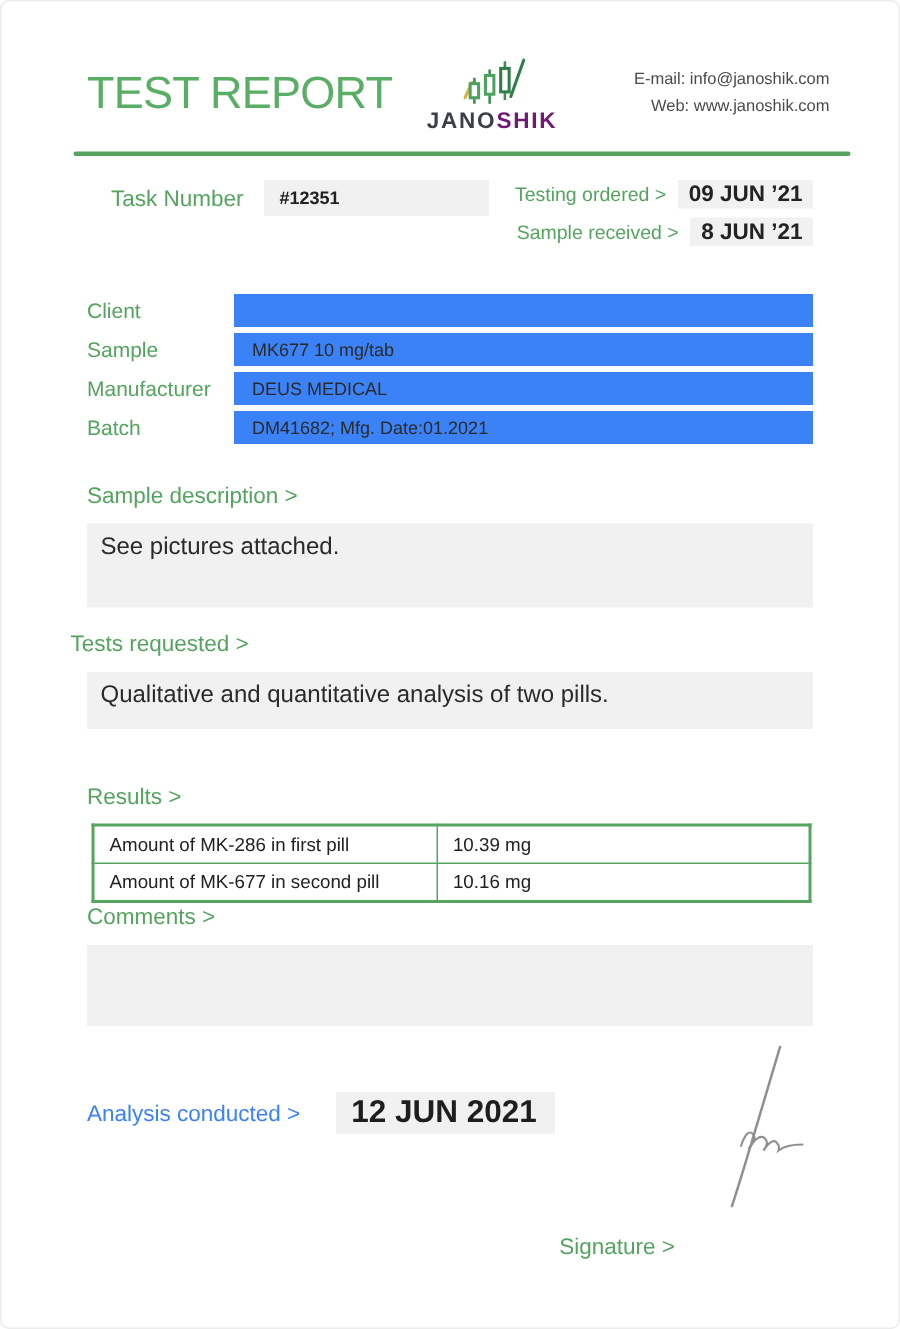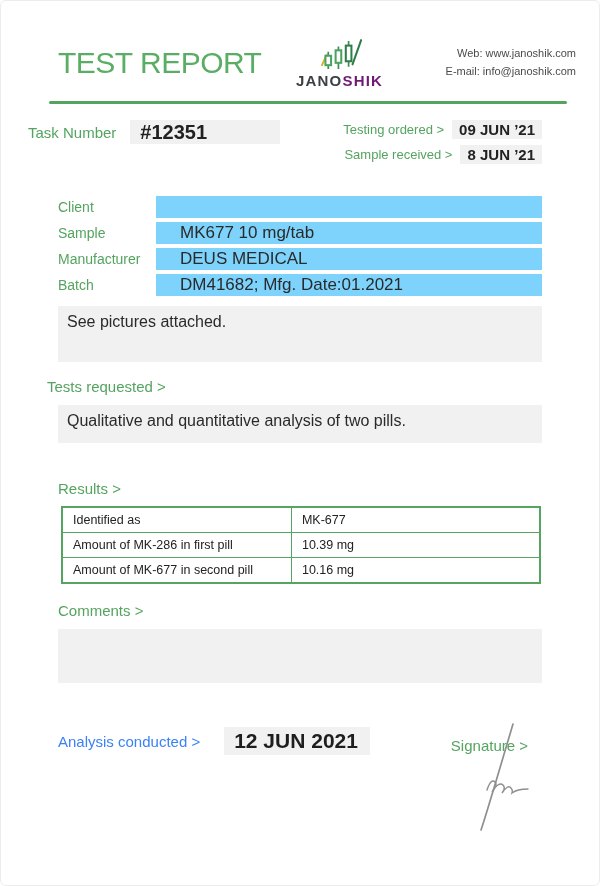--- a/index.html
+++ b/index.html
@@ -3,65 +3,65 @@
 <meta charset="utf-8">
 <style>
   html,body{margin:0;padding:0;background:#fff;}
   .page{
     width:600px;height:886px;box-sizing:border-box;background:#fff;
     border:1px solid #ececec;border-radius:6px;overflow:hidden;
     font-family:"Liberation Sans", sans-serif;color:#2f2f2f;position:relative;
   }
   
   .header{display:flex;align-items:center;justify-content:space-between;
-    padding:36px 23px 0 57px;}
+    padding:36px 46px 0 57px;}
   .title{margin:0;font-size:30px;font-weight:500;color:#5aad64;letter-spacing:-0.5px;white-space:nowrap;}
   .logo{display:flex;flex-direction:column;align-items:center;margin-right:28px;}
   .logo-text{font-size:15px;font-weight:700;letter-spacing:1.2px;color:#3b4045;line-height:1;}
   .logo-text .green{color:#701a75;}
   .contact{text-align:right;font-size:11px;color:#4a4a4a;line-height:1.55;white-space:nowrap;}
   .rule{height:3px;background:#54a45f;margin:13px 32px 0 48px;border-radius:2px;}
   
-  .task-row{display:flex;justify-content:space-between;align-items:flex-start;padding:16px 57px 0 27px;}
+  .task-row{display:flex;justify-content:space-between;align-items:flex-start;padding:16px 57px 0 73px;}
   .task-left{display:flex;align-items:center;}
   .task-label{color:#54a45f;font-size:15px;margin-right:14px;white-space:nowrap;}
-  .task-value{background:#f1f1f1;font-weight:700;font-size:20px;color:#222;
+  .task-value{background:#f1f1f1;font-weight:700;font-size:12px;color:#222;
     padding:2px 10px;min-width:130px;height:20px;line-height:20px;}
   .date-rows{display:flex;flex-direction:column;gap:6px;}
   .date-row{display:flex;align-items:center;justify-content:flex-end;}
   .date-label{color:#54a45f;font-size:13px;margin-right:8px;white-space:nowrap;}
   .date-value{background:#f1f1f1;font-weight:700;font-size:15px;color:#222;
     padding:1px 7px;white-space:nowrap;}
   
   .info-block{padding:32px 57px 0 57px;}
   .info-row{display:flex;margin-bottom:4px;}
   .info-label{width:98px;flex:0 0 98px;color:#54a45f;font-size:14px;line-height:22px;}
-  .info-value{flex:1;background:#7dd3fc;height:22px;line-height:22px;font-size:17px;
-    font-weight:500;color:#2a2a2a;padding-left:24px;}
+  .info-value{flex:1;background:#3b82f6;height:22px;line-height:22px;font-size:12px;
+    font-weight:500;color:#2a2a2a;padding-left:12px;}
   
   .section-label{color:#54a45f;font-size:15px;margin:0 0 0 57px;}
   .m-top-26{margin-top:26px;} .m-top-16{margin-top:16px;margin-left:46px;}
-  .m-top-37{margin-top:37px;} .m-top-18{margin-top:18px;}
+  .m-top-37{margin-top:37px;} .m-top-18{margin-top:1px;}
   .section-box{margin:10px 57px 0 57px;background:#f1f1f1;padding:7px 9px;
     font-size:16px;color:#2a2a2a;box-sizing:border-box;}
   .box-tall{height:56px;} .box-short{height:38px;} .box-empty{height:54px;}
   
   .results-table{margin:9px 60px 0 60px;width:480px;border-collapse:collapse;
     border:2px solid #55a560;}
   .results-table td{border:1px solid #55a560;font-size:12.5px;color:#222;
     padding:4px 10px;height:16px;}
   .results-table td.c1{width:48%;}
   
   .analysis-row{display:flex;align-items:flex-start;justify-content:space-between;
     padding:44px 57px 0 57px;height:110px;}
   .analysis-left{display:flex;align-items:center;}
   .analysis-label{color:#3b82f6;font-size:15px;margin-right:24px;white-space:nowrap;}
   .analysis-value{background:#f1f1f1;font-weight:700;font-size:21px;color:#1e1e1e;
     padding:2px 12px 2px 10px;white-space:nowrap;}
-  .signature-wrap{display:flex;align-items:center;flex-direction:column;}
+  .signature-wrap{display:flex;align-items:flex-end;}
   .signature-label{color:#54a45f;font-size:15px;margin-right:14px;margin-top:10px;white-space:nowrap;}
   .signature-svg{position:relative;top:-34px;}
 </style>
 </head>
 <body>
 
 <div class="page">
 
   <div class="header">
     <h1 class="title">TEST REPORT</h1>
@@ -72,22 +72,22 @@
         <rect x="13.4" y="24" width="7.2" height="12" stroke="#4da25f" stroke-width="2.6" fill="#ffffff"></rect>
         <path d="M30,12 V41" stroke="#3f8f55" stroke-width="2.2"></path>
         <rect x="26.4" y="17" width="7.2" height="16" stroke="#4da25f" stroke-width="2.6" fill="#ffffff"></rect>
         <path d="M43,5 V38" stroke="#3f8f55" stroke-width="2.2"></path>
         <rect x="39.4" y="11" width="7.2" height="20" stroke="#2f7d49" stroke-width="2.6" fill="#ffffff"></rect>
         <path d="M48,35 L59,4" stroke="#2f7d49" stroke-width="2.6" stroke-linecap="round"></path>
       </svg>
       <div class="logo-text"><span>JANO</span><span class="green">SHIK</span></div>
     </div>
     <div class="contact">
+      <div>E-mail: info@janoshik.com</div>
       <div>Web: www.janoshik.com</div>
-      <div>E-mail: info@janoshik.com</div>
     </div>
   </div>
 
   <div class="rule"></div>
 
   <div class="task-row">
     <div class="task-left">
       <span class="task-label">Task Number</span>
       <span class="task-value">#12351</span>
     </div>
@@ -115,32 +115,29 @@
     <div class="info-row">
       <span class="info-label">Manufacturer</span>
       <span class="info-value">DEUS MEDICAL</span>
     </div>
     <div class="info-row">
       <span class="info-label">Batch</span>
       <span class="info-value">DM41682; Mfg. Date:01.2021</span>
     </div>
   </div>
 
+  <div class="section-label m-top-26">Sample description &gt;</div>
   <div class="section-box box-tall">See pictures attached.</div>
 
   <div class="section-label m-top-16">Tests requested &gt;</div>
   <div class="section-box box-short">Qualitative and quantitative analysis of two pills.</div>
 
   <div class="section-label m-top-37">Results &gt;</div>
   <table class="results-table">
     <tbody>
-      <tr>
-        <td class="c1">Identified as</td>
-        <td>MK-677</td>
-      </tr>
       <tr>
         <td class="c1">Amount of MK-286 in first pill</td>
         <td>10.39 mg</td>
       </tr>
       <tr>
         <td class="c1">Amount of MK-677 in second pill</td>
         <td>10.16 mg</td>
       </tr>
     </tbody>
   </table>

